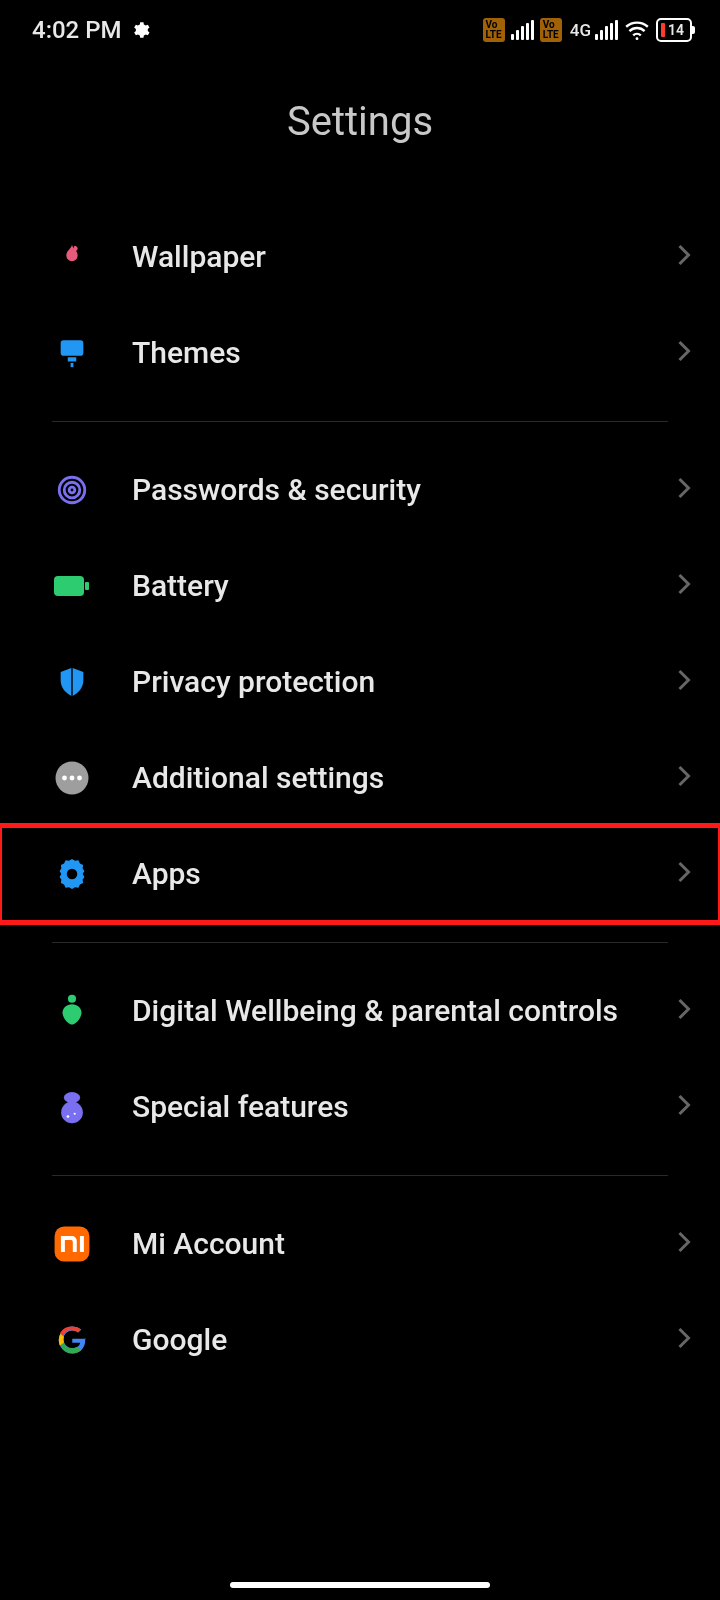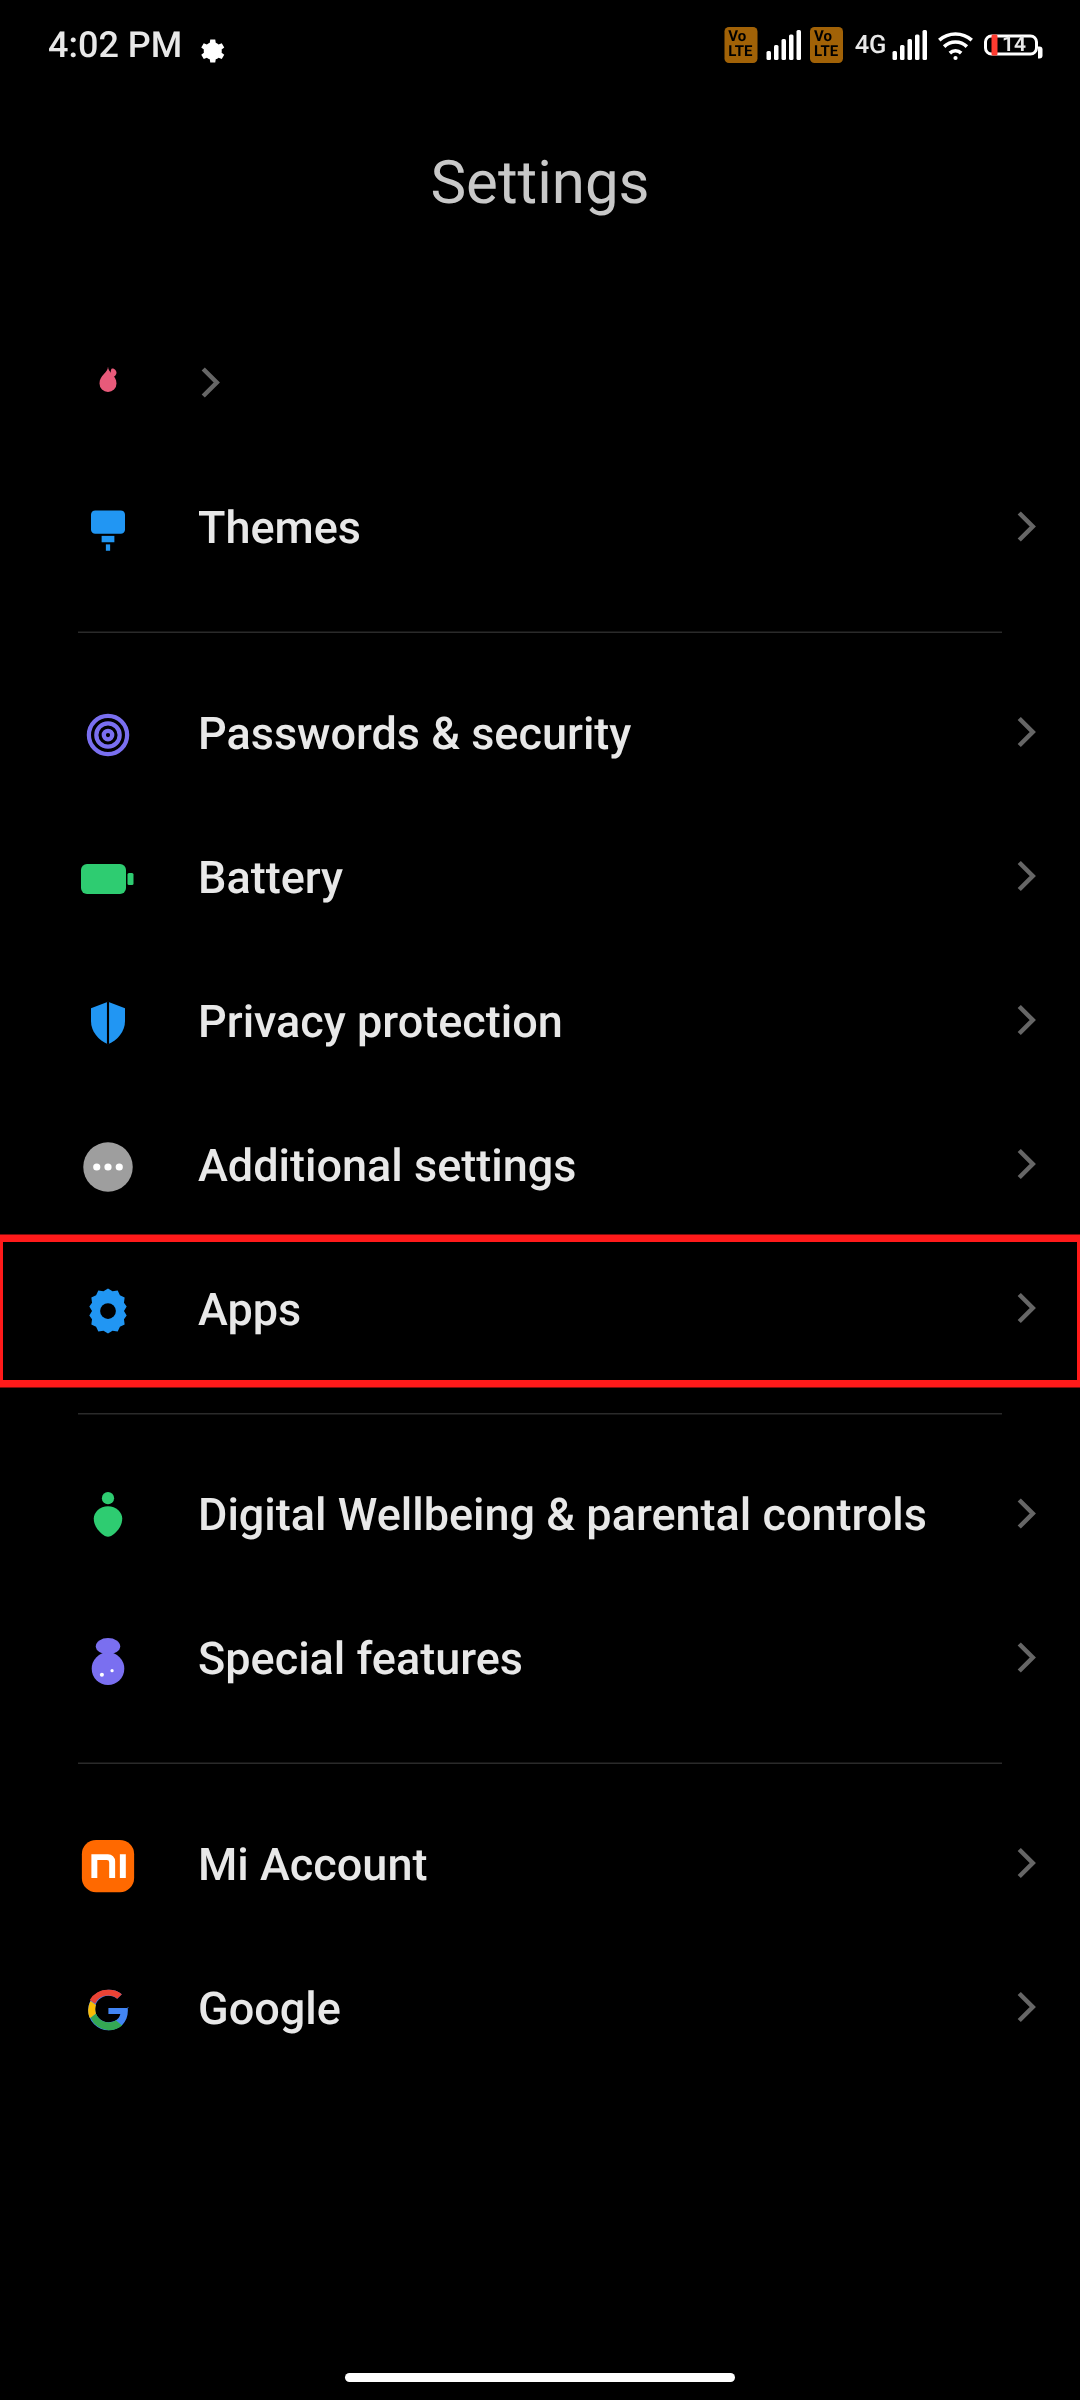--- a/index.html
+++ b/index.html
@@ -14,21 +14,21 @@
     }
     .status-bar {
       height: 60px;
       display: flex;
       justify-content: space-between;
       align-items: center;
       padding: 0 28px 0 32px;
       font-size: 24px;
       font-weight: 500;
     }
-    .status-left { display: flex; align-items: flex-end; gap: 8px; }
+    .status-left { display: flex; align-items: center; gap: 8px; }
     .status-right { display: flex; align-items: center; gap: 6px; }
     .gear-small {
       display: inline-flex;
     }
     .volte-badge {
       background: #a16207;
       color: #000;
       font-size: 10px;
       font-weight: 700;
       padding: 2px 3px;
@@ -52,21 +52,21 @@
     .signal-bars span:nth-child(4){height:17px}
     .signal-bars span:nth-child(5){height:20px}
     .net-label { font-size: 17px; margin-left:2px; margin-right:-2px;}
     .wifi-icon { display: inline-flex; }
     .battery {
       display: inline-flex;
       align-items: center;
       border: 2px solid #fff;
       border-radius: 5px;
       padding: 1px 6px 1px 3px;
-      height: 14px;
+      height: 24px;
       position: relative;
       font-size: 14px;
       font-weight:600;
       gap:3px;
     }
     .battery::after {
       content:"";
       position:absolute;
       right:-5px; top:6px;
       width:3px; height:8px;
@@ -177,20 +177,21 @@
 
 <div class="settings-list">
 
   <div class="settings-item">
     <span class="item-icon">
       <svg width="34" height="34" viewBox="0 0 24 24" fill="#e85a7a">
           <path d="M12 3c0 3-4 4-4 8a4 4 0 008 0c0-4-4-5-4-8z"></path>
           <path d="M14 4c1 0 2 1 2 2s-1 2-2 2-1-4 0-4z" fill="#e85a7a"></path>
         </svg>
     </span>
+    <span class="item-label">Wallpaper</span>
     <span class="chevron"><svg width="16" height="24" viewBox="0 0 10 16" fill="none" stroke="#666" stroke-width="2">
           <path d="M2 2l6 6-6 6"></path>
         </svg></span>
   </div>
 
   <div class="settings-item">
     <span class="item-icon">
       <svg width="34" height="34" viewBox="0 0 24 24" fill="#2196f3">
           <rect x="4" y="3" width="16" height="11" rx="2"></rect>
           <rect x="9" y="15" width="6" height="3"></rect>

